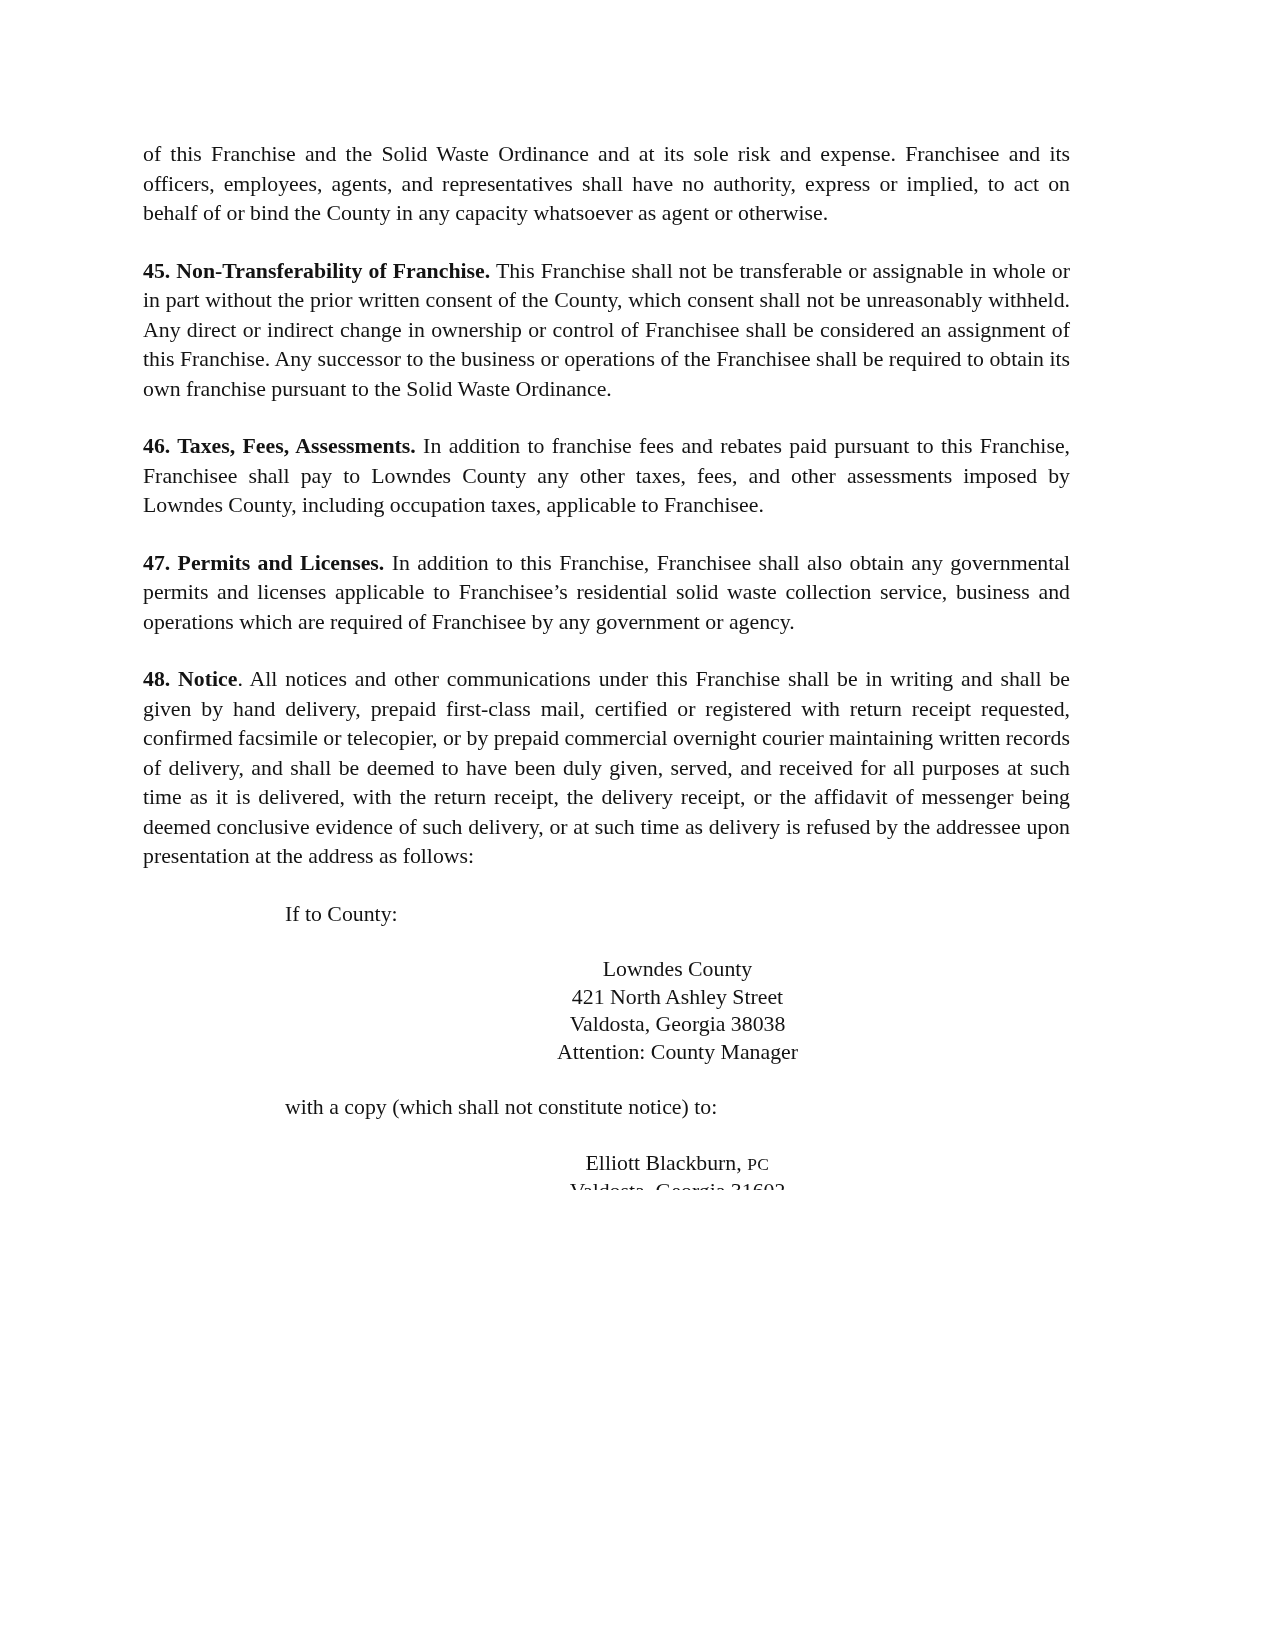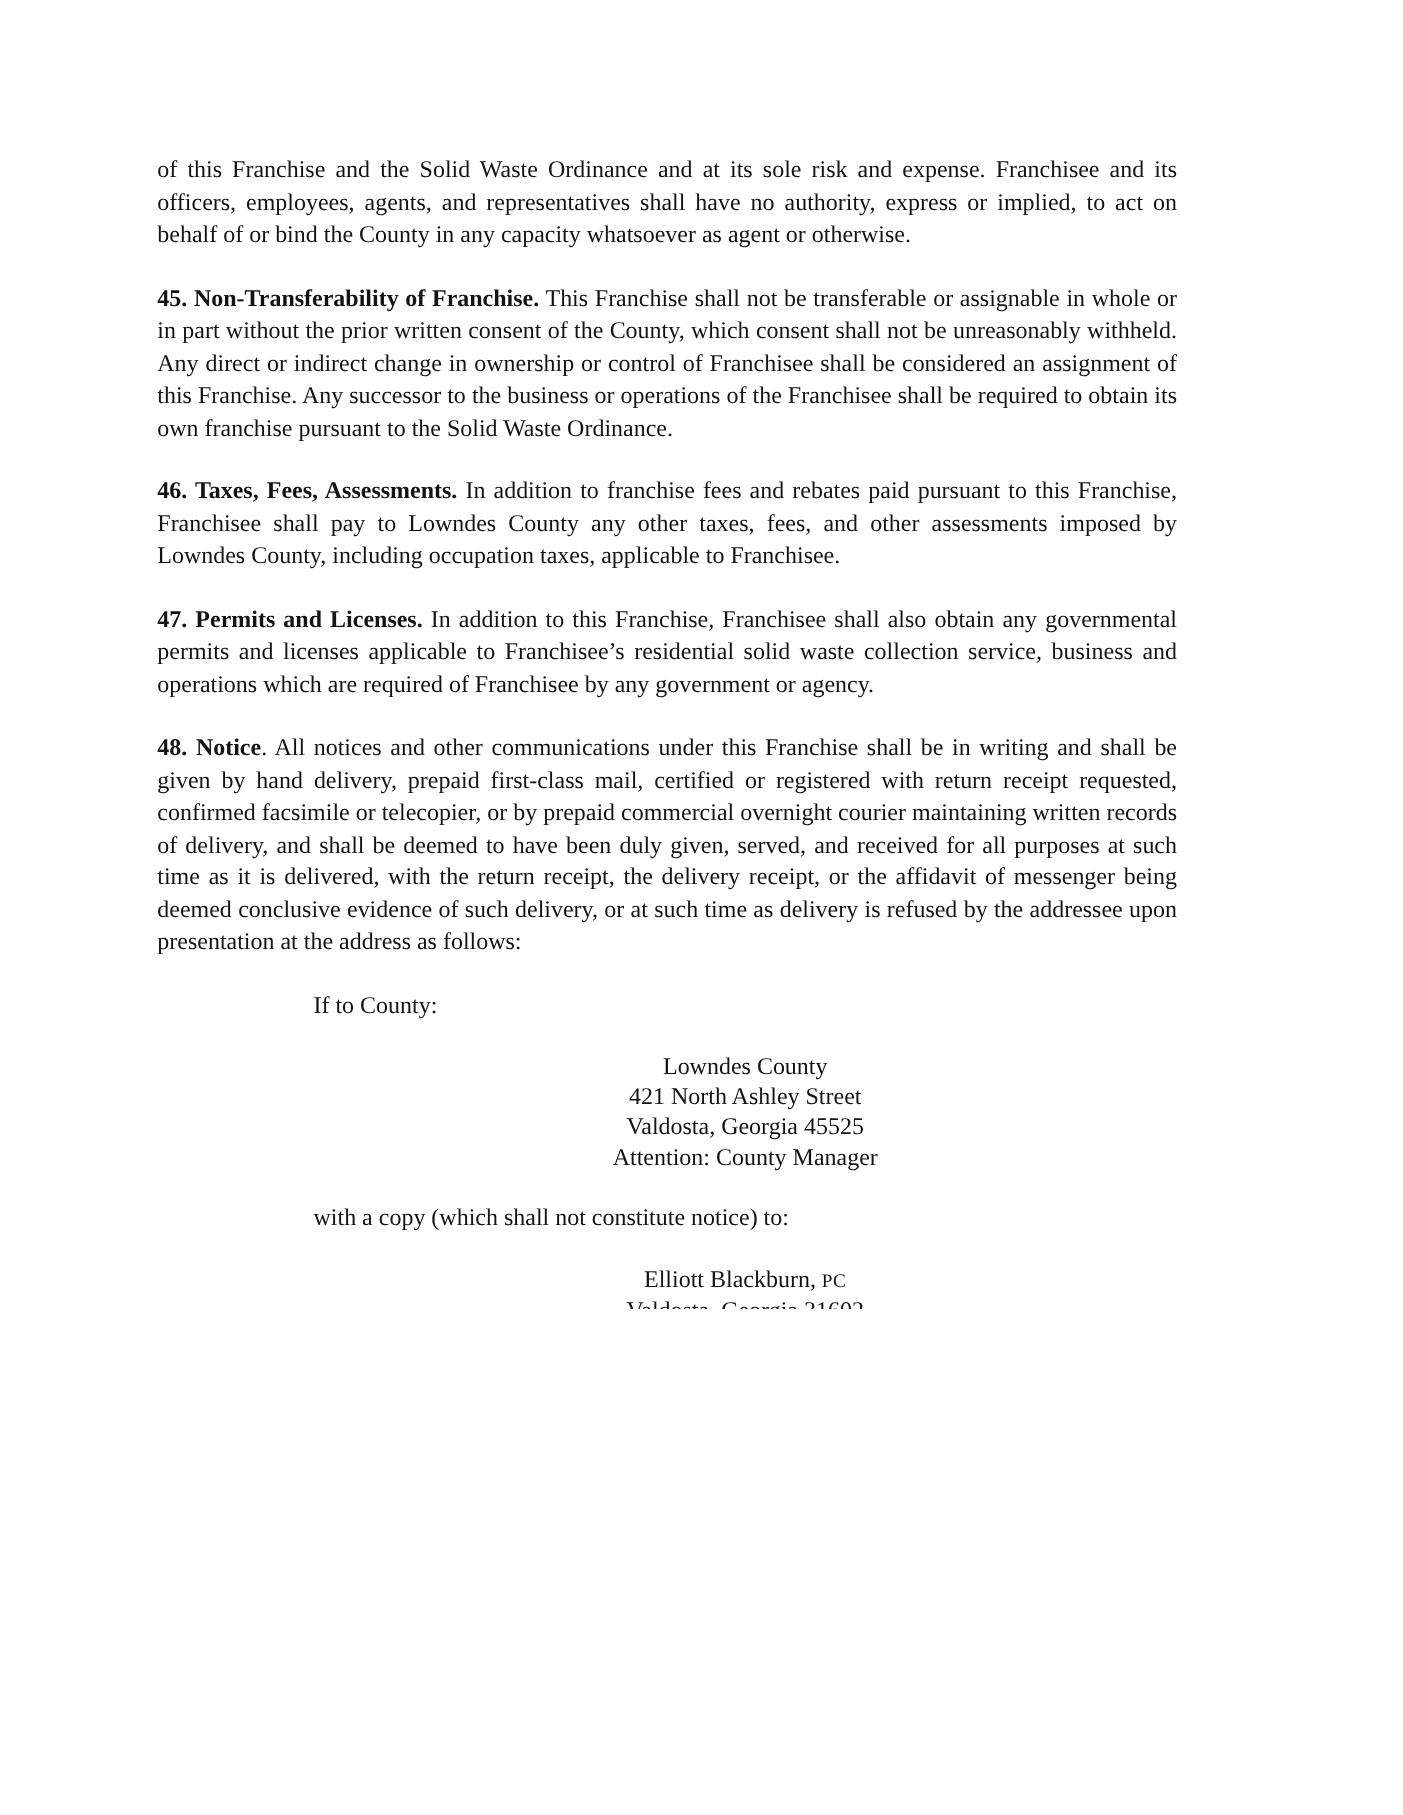--- a/index.html
+++ b/index.html
@@ -69,21 +69,21 @@
 
   <p class="para"><b class="lead">48. Notice</b><span>. All notices and other communications under this Franchise shall be in writing and shall be given by hand delivery, prepaid first-class mail, certified or registered with return receipt requested, confirmed facsimile or telecopier, or by prepaid commercial overnight courier maintaining written records of delivery, and shall be deemed to have been duly given, served, and received for all purposes at such time as it is delivered, with the return receipt, the delivery receipt, or the affidavit of messenger being deemed conclusive evidence of such delivery, or at such time as delivery is refused by the addressee upon presentation at the address as follows:</span></p>
 
   <div class="notice">
 
     <p class="label-line">If to County:</p>
 
     <div class="addr">
       <div class="addr-line">Lowndes County</div>
       <div class="addr-line">421 North Ashley Street</div>
-      <div class="addr-line">Valdosta, Georgia 45525</div>
+      <div class="addr-line">Valdosta, Georgia 38038</div>
       <div class="addr-line">Attention: County Manager</div>
     </div>
 
     <p class="label-line">with a copy (which shall not constitute notice) to:</p>
 
     <div class="addr">
       <div class="addr-line"><span>Elliott Blackburn,</span> <span class="pc">PC</span></div>
       <div class="addr-line">Valdosta, Georgia 31602</div>
       <div class="addr-line">Attention:  Walter Elliott</div>
       <div class="addr-line">Fax: (229) 242-0696</div>

